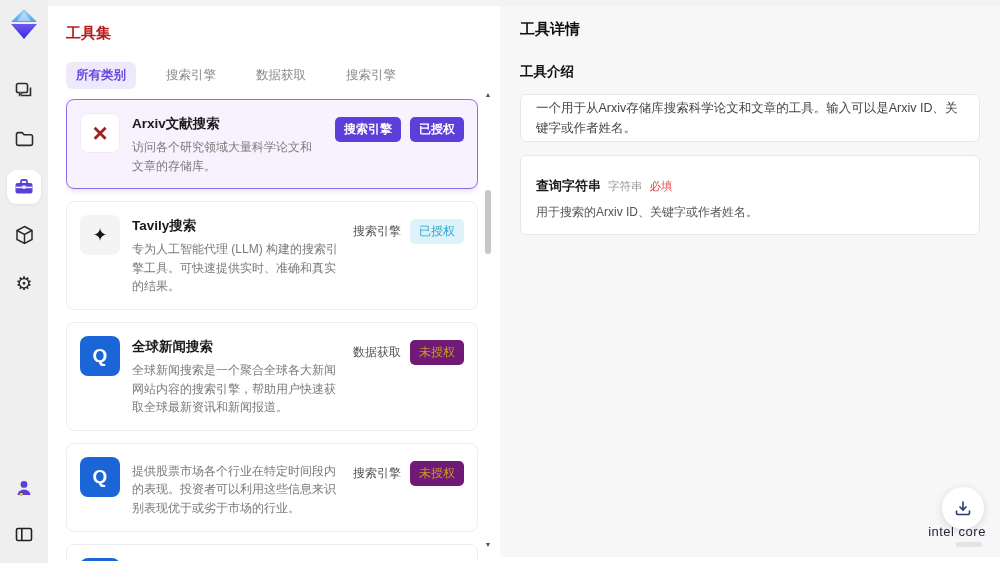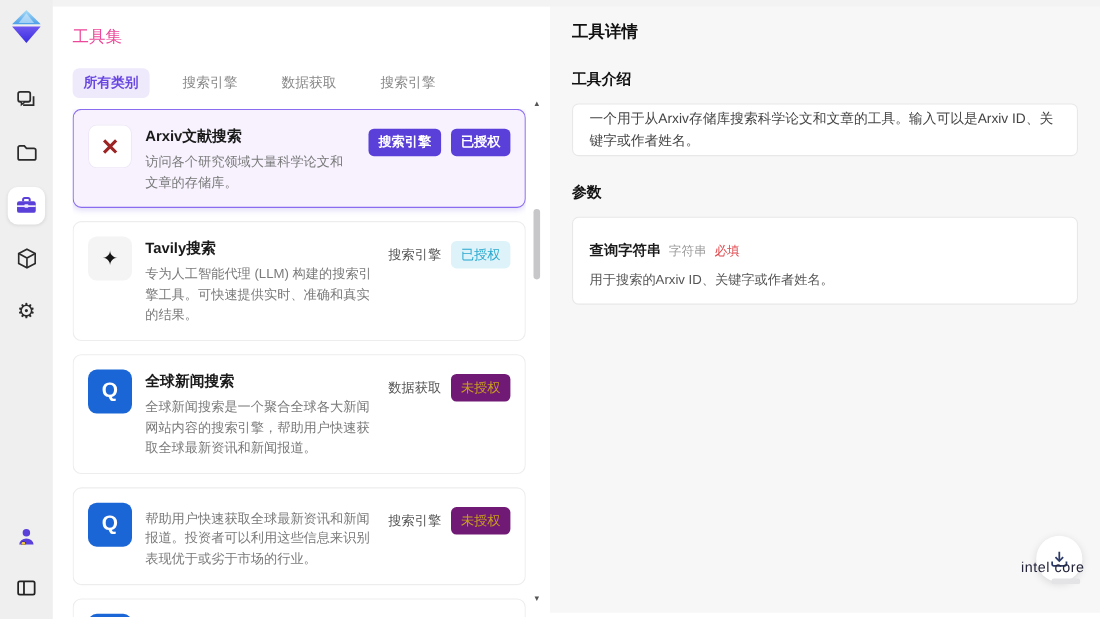--- a/index.html
+++ b/index.html
@@ -24,21 +24,21 @@
   .rail-btn.active { background:#ffffff; box-shadow:0 1px 3px rgba(0,0,0,.08); color:#5b3fd9; }
   .rail-btn svg { display:block; }
   .gear-glyph { font-size:19px; line-height:1; color:#2b2b2b; }
   .rail-bottom { margin-top:auto; margin-bottom:12px; display:flex; flex-direction:column; align-items:center; gap:12px; }
 
   
   .left-panel {
     position:absolute; left:48px; top:6px; width:452px; height:557px;
     background:#ffffff; padding:18px 0 0 18px;
   }
-  .panel-title { font-size:15px; font-weight:normal; color:#ec4899; }
+  .panel-title { font-size:15px; font-weight:bold; color:#b91c1c; }
   .tabs { display:flex; align-items:center; gap:20px; margin-top:19px; }
   .tab { font-size:12.5px; color:#8a8a8a; padding:5px 10px; border-radius:6px; cursor:pointer; white-space:nowrap; }
   .tab.active { color:#6847e0; background:#efe9fc; font-weight:bold; }
 
   .tool-list { position:relative; margin-top:10px; width:412px; height:462px; overflow:hidden; }
   .tool-card {
     display:flex; gap:12px; background:#ffffff; border:1px solid #ededed;
     border-radius:8px; padding:13px 13px; margin-bottom:12px; cursor:pointer;
   }
   .tool-card.selected {
@@ -93,21 +93,21 @@
   .param-type { font-size:11.5px; color:#9a9a9a;margin-top:10px; }
   .param-required { font-size:11.5px; color:#e0484d; }
   .param-desc { margin-top:9px; font-size:12px; color:#555; }
 
   
   .fab {
     position:absolute; left:942px; top:487px; width:42px; height:42px; border-radius:50%;
     background:#ffffff; box-shadow:0 2px 8px rgba(0,0,0,.13);
     display:flex; align-items:center; justify-content:center; cursor:pointer; z-index:7;
   }
-  .intel-logo { position:absolute; left:922px; top:508px; width:70px; text-align:center; z-index:7; }
+  .intel-logo { position:absolute; left:922px; top:524px; width:70px; text-align:center; z-index:7; }
   .intel-text { font-size:13px; color:#24243a; letter-spacing:.5px; }
   .intel-sub { margin:3px 0 0 34px; width:26px; height:5px; background:#e4e4e7; border-radius:2px; }
 </style>
 </head>
 <body>
 
 <div class="topstrip"></div>
 
 <div class="rail">
   <div class="logo">
@@ -220,21 +220,21 @@
     </div>
     <div class="tool-badges">
       <span class="badge badge-category plain">数据获取</span>
       <span class="badge badge-auth pill-yellow">未授权</span>
     </div>
   </div>
 
   <div class="tool-card">
     <div class="tool-icon stock-q-icon"></div>
     <div class="tool-text">
-      <div class="tool-desc">帮助用户快速获取全球最新资讯和新闻报道。投资者可以利用这些信息来识别表现优于或劣于市场的行业。</div>
+      <div class="tool-desc">提供股票市场各个行业在特定时间段内的表现。投资者可以利用这些信息来识别表现优于或劣于市场的行业。</div>
     </div>
     <div class="tool-badges">
       <span class="badge badge-category plain">搜索引擎</span>
       <span class="badge badge-auth pill-yellow">未授权</span>
     </div>
   </div>
 
   <div class="tool-card">
     <div class="tool-icon stock-q-icon"></div>
     <div class="tool-text">
@@ -252,21 +252,20 @@
     <div class="scroll-arrow up">▲</div>
     <div class="scroll-thumb"></div>
     <div class="scroll-arrow down">▼</div>
   </div>
 </div>
 
 <div class="right-panel">
   <div class="details-title">工具详情</div>
   <div class="section-heading">工具介绍</div>
   <div class="intro-box">一个用于从Arxiv存储库搜索科学论文和文章的工具。输入可以是Arxiv ID、关键字或作者姓名。</div>
-  <div class="section-heading">参数</div>
   <div class="param-box">
     <div class="param-head">
       <span class="param-name">查询字符串</span>
       <span class="param-type">字符串</span>
       <span class="param-required">必填</span>
     </div>
     <div class="param-desc">用于搜索的Arxiv ID、关键字或作者姓名。</div>
   </div>
 </div>
 

